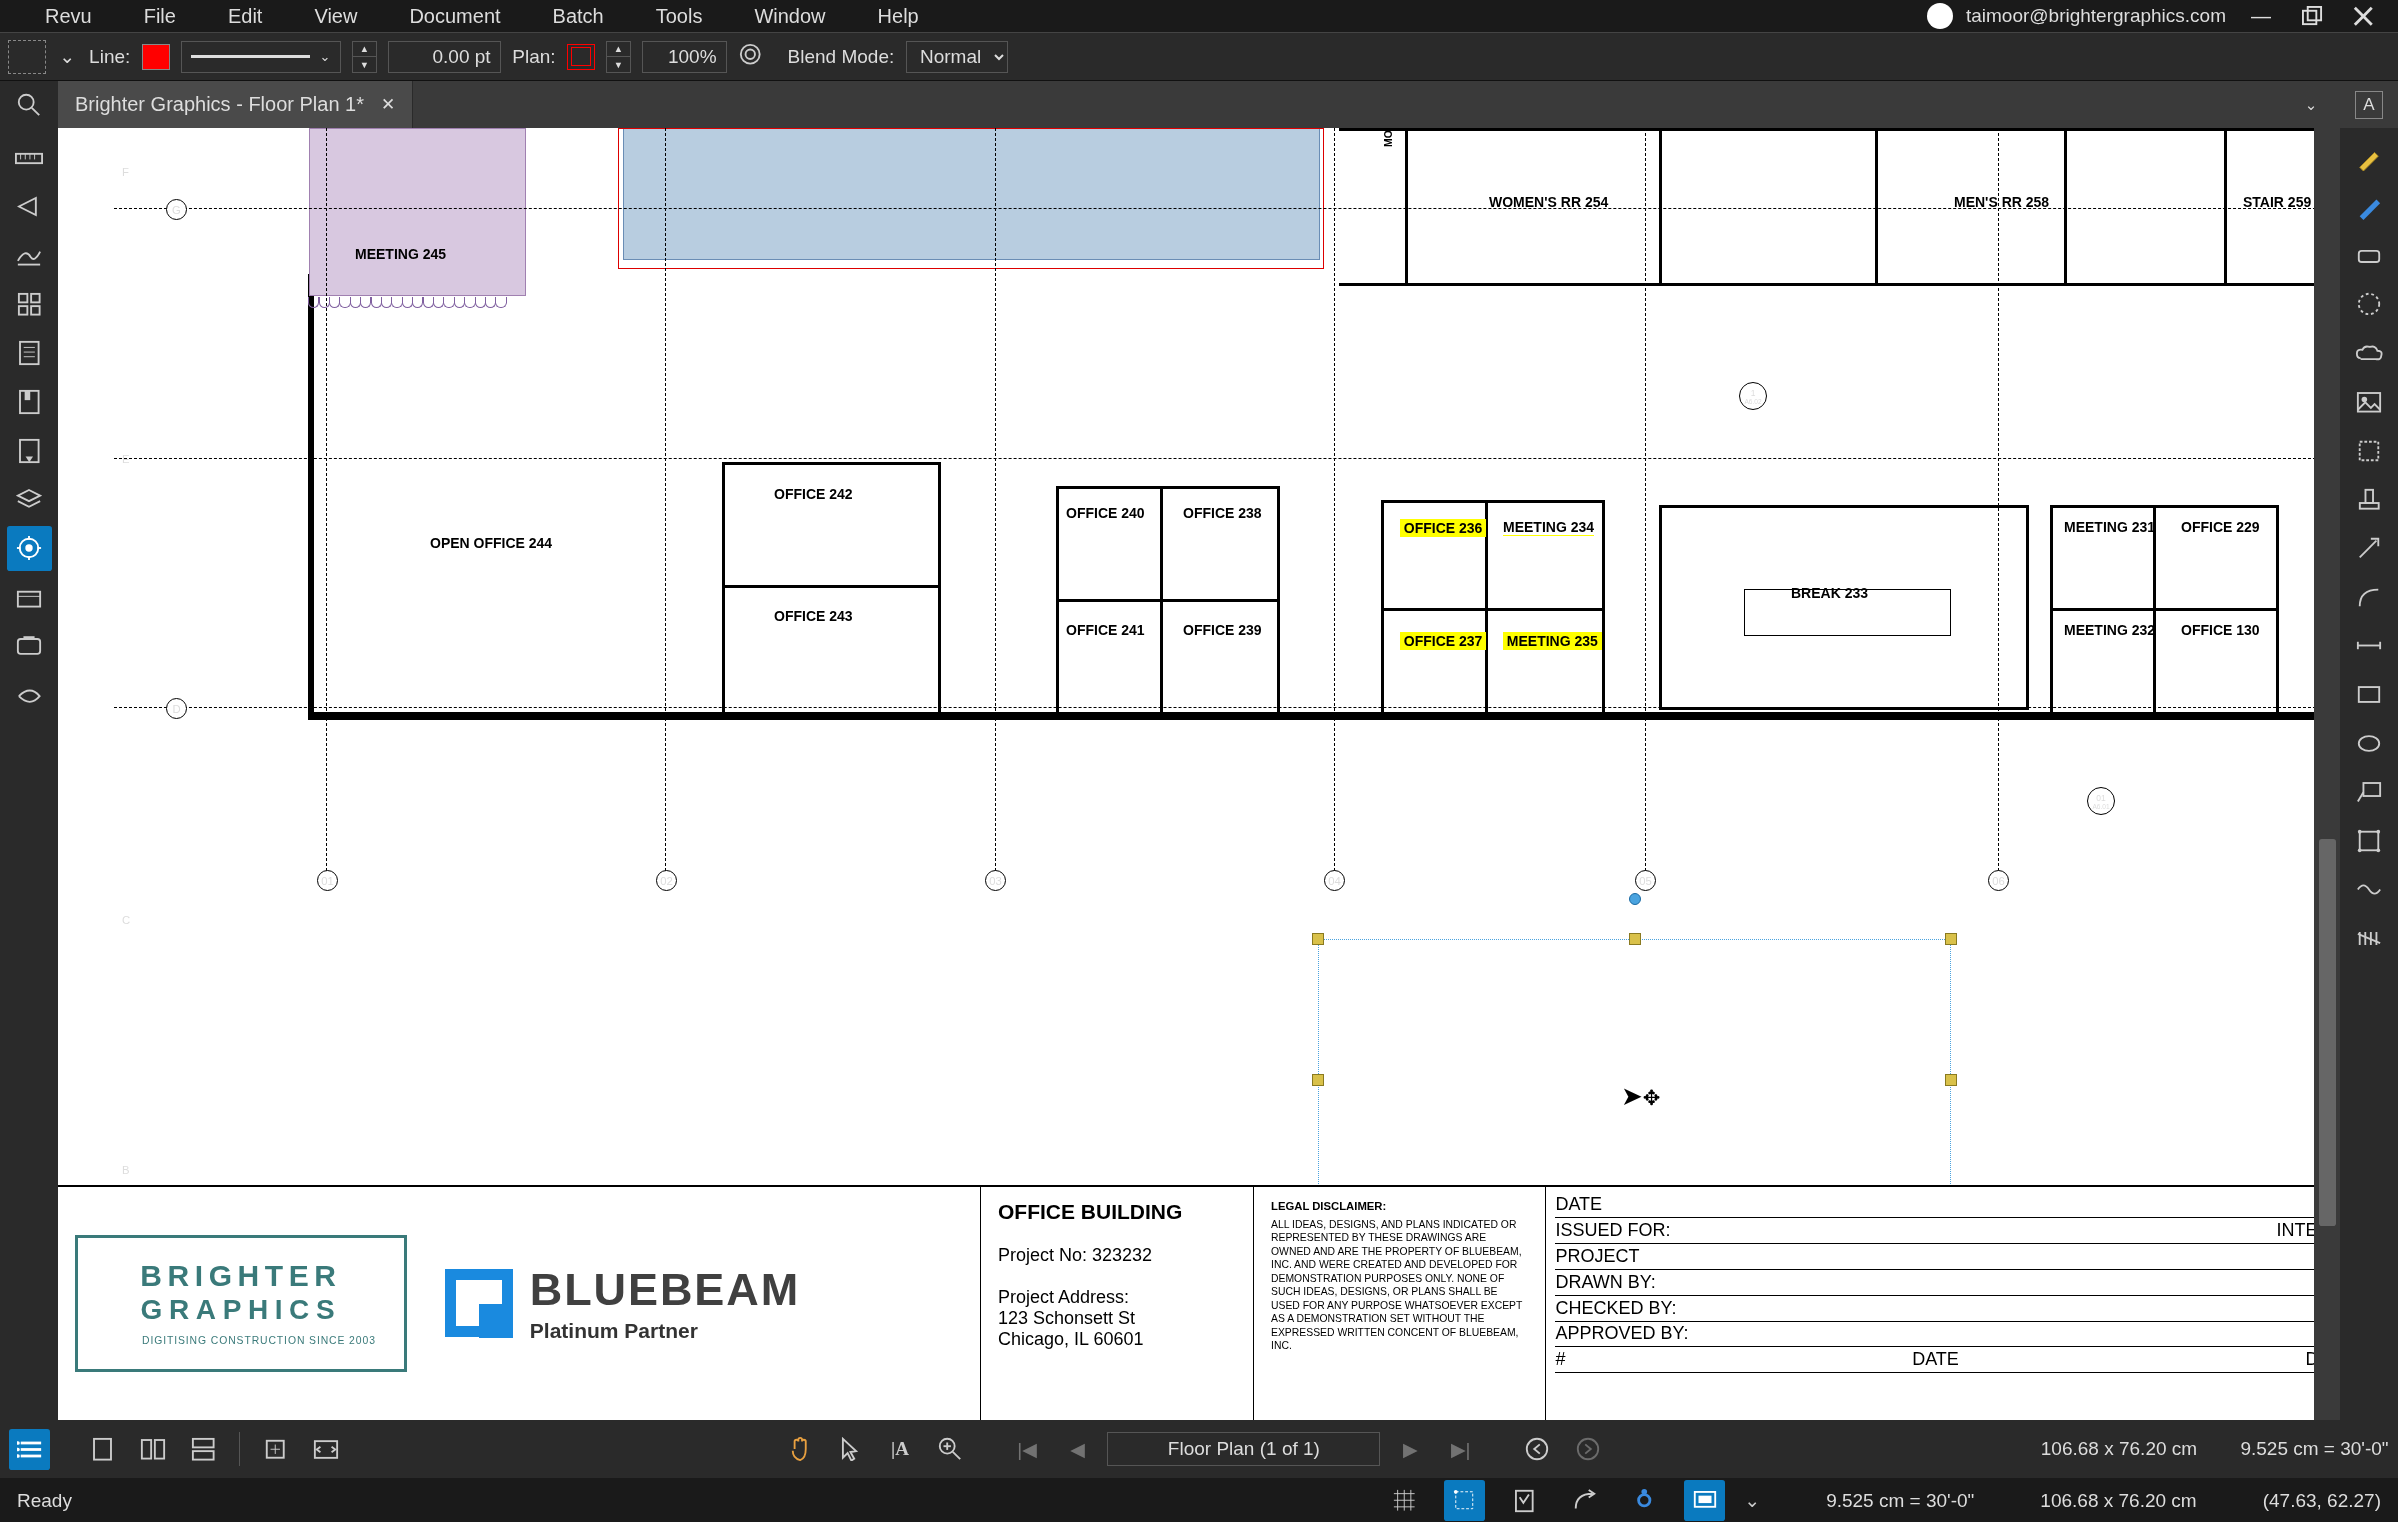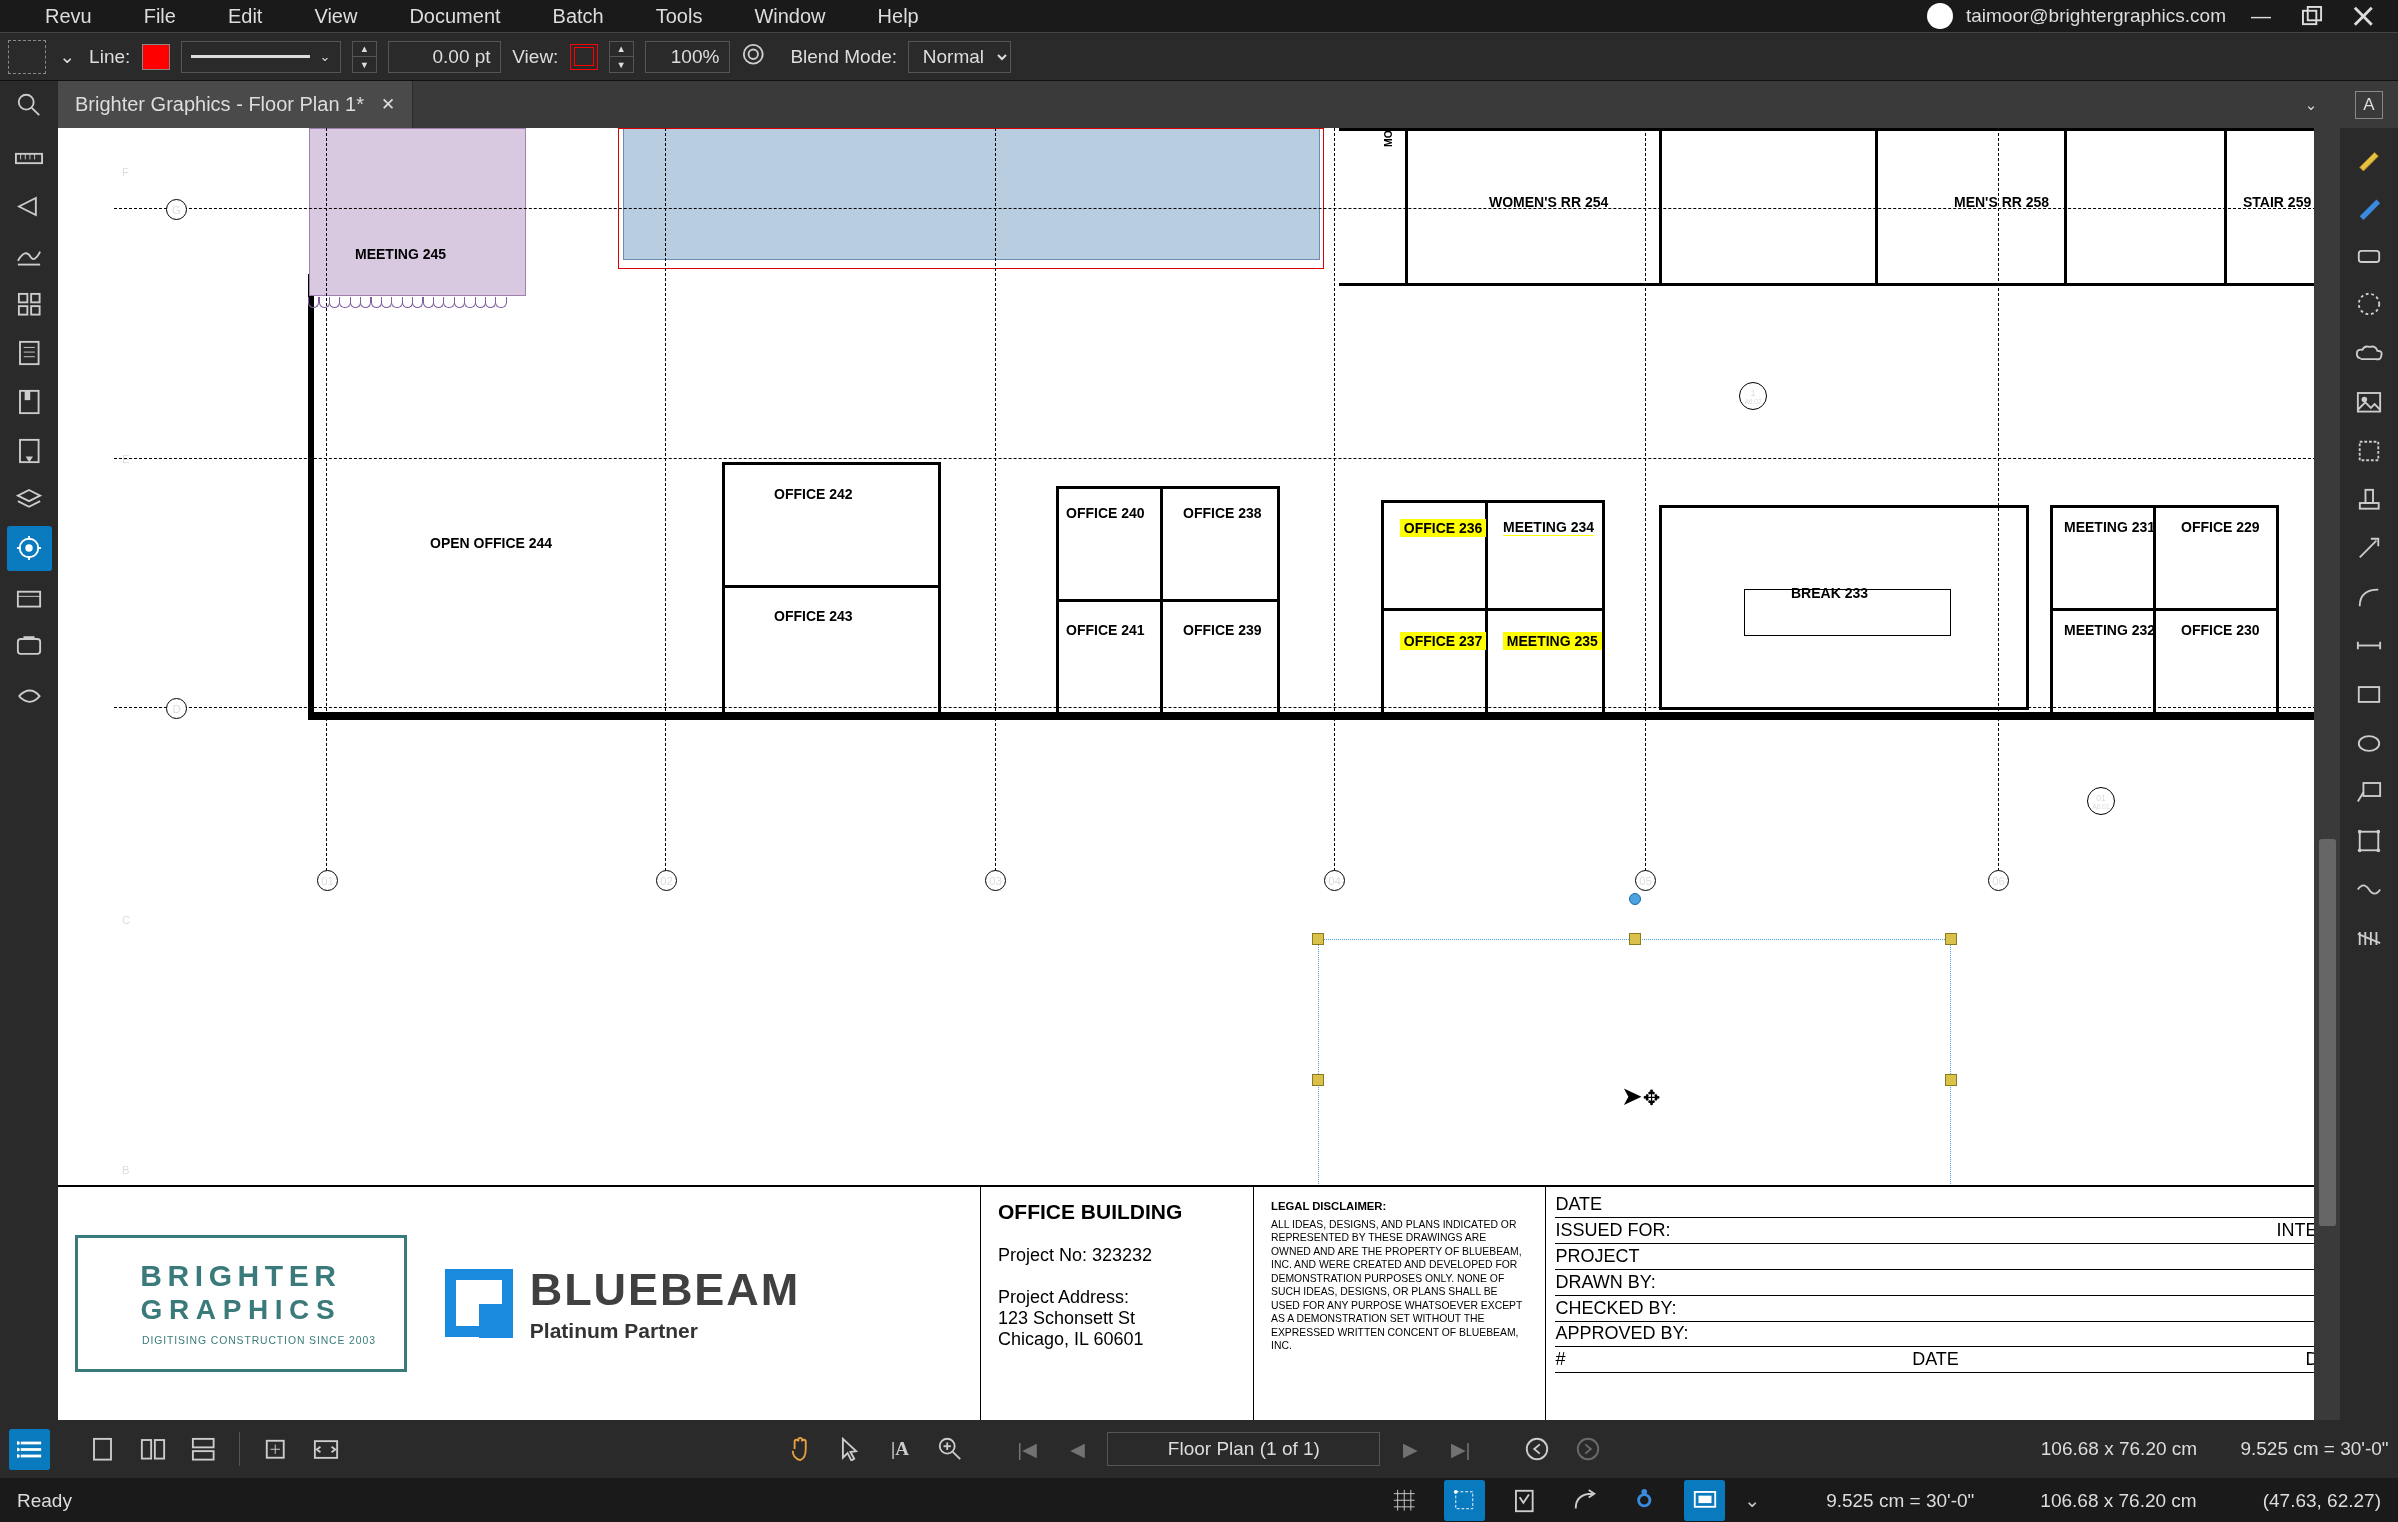--- a/index.html
+++ b/index.html
@@ -146,21 +146,21 @@
   <div class="swatch"></div>
   <div class="line-style">
       <div class="bar"></div>
       <span class="chev-down">⌄</span>
     </div>
   <div class="spinner">
       <div>▲</div>
       <div>▼</div>
     </div>
   <div class="numbox">0.00 pt</div>
-  <span class="lbl">View:</span>
+  <span class="lbl">Plan:</span>
   <div class="swatch fill"></div>
   <div class="spinner">
       <div>▲</div>
       <div>▼</div>
     </div>
   <div class="numbox" style="width:85px">100%</div>
   <div class="nav-btn" style="width:38px"><svg width="24.5" height="24.5" viewBox="0 0 26 26">
         <circle cx="13" cy="13" r="10" fill="none" stroke="#ccc" stroke-width="2"></circle>
         <circle cx="13" cy="13" r="5" fill="none" stroke="#ccc" stroke-width="2"></circle>
       </svg></div>
@@ -339,21 +339,21 @@
         <div class="room" style="left:1125px;top:377px">OFFICE   238</div>
         <div class="room" style="left:1125px;top:494px">OFFICE   239</div>
         <div class="room hl" style="left:1342px;top:391px">OFFICE   236</div>
         <div class="room hl" style="left:1342px;top:504px">OFFICE   237</div>
         <div class="room hl-line" style="left:1445px;top:391px">MEETING   234</div>
         <div class="room hl" style="left:1445px;top:504px">MEETING   235</div>
         <div class="room" style="left:1733px;top:457px">BREAK   233</div>
         <div class="room" style="left:2006px;top:391px">MEETING   231</div>
         <div class="room" style="left:2006px;top:494px">MEETING   232</div>
         <div class="room" style="left:2123px;top:391px">OFFICE   229</div>
-        <div class="room" style="left:2123px;top:494px">OFFICE   230</div>
+        <div class="room" style="left:2123px;top:494px">OFFICE   130</div>
         <div class="room" style="left:1431px;top:66px">WOMEN'S RR   254</div>
         <div class="room" style="left:1896px;top:66px">MEN'S RR   258</div>
         <div class="room" style="left:2185px;top:66px">STAIR   259</div>
         <div class="room" style="left:1325px;top:19px;transform:rotate(-90deg);transform-origin:left top;font-size:10.4px">MOTHER'S RM</div>
 
         <div class="gridlabel" style="left:259px;top:742px">01</div>
         <div class="gridlabel" style="left:598px;top:742px">02</div>
         <div class="gridlabel" style="left:927px;top:742px">03</div>
         <div class="gridlabel" style="left:1266px;top:742px">04</div>
         <div class="gridlabel" style="left:1577px;top:742px">05</div>

